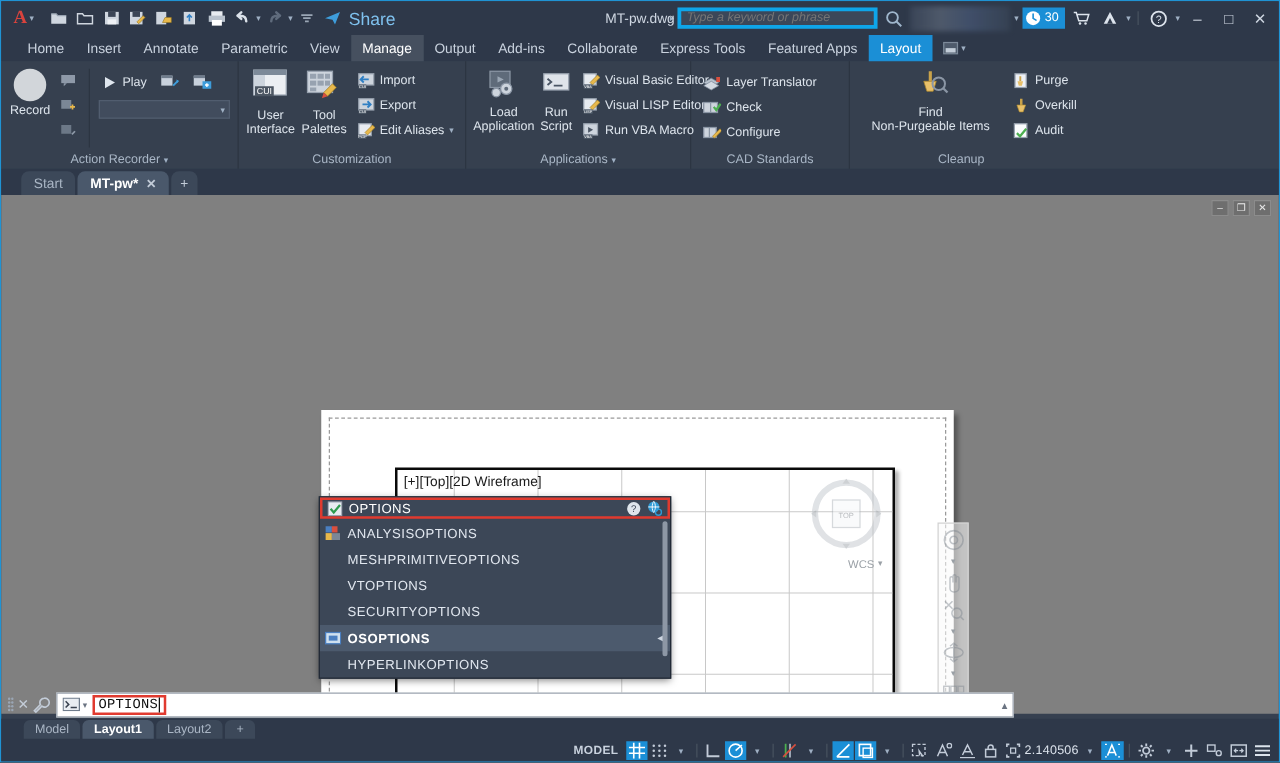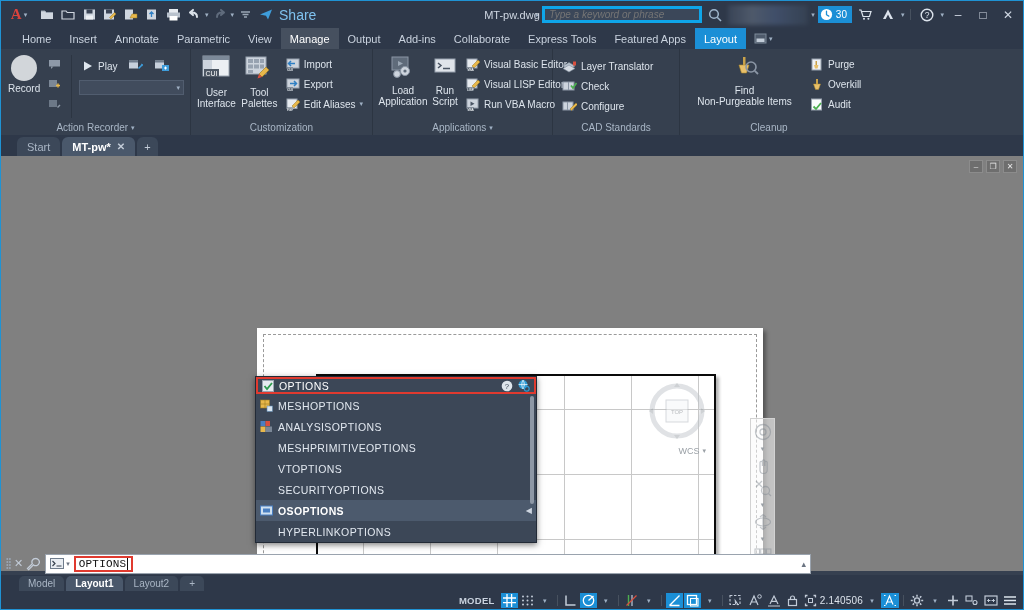--- a/index.html
+++ b/index.html
@@ -629,30 +629,20 @@
         <svg width="13" height="13" viewBox="0 0 14 14">
             <circle cx="6.5" cy="6" r="4.8" fill="#2f9bd6"></circle>
             <path d="M1.7 6h9.6M6.5 1.2c1.8 2 1.8 7.6 0 9.6M6.5 1.2c-1.8 2-1.8 7.6 0 9.6" stroke="#fff" stroke-width=".8" fill="none"></path>
             <circle cx="10.5" cy="10.5" r="2.6" fill="none" stroke="#2f9bd6" stroke-width="1.2"></circle>
           </svg>
       </span>
     </div>
     <div class="ac-list">
       <div class="ac-scroll"></div>
 
-      <div class="ac-item">
-        <span class="ico">
-          <svg width="13" height="13" viewBox="0 0 13 13">
-              <rect x="0.5" y="1" width="9" height="8" fill="#e8b84b" stroke="#9c7a20" stroke-width=".6"></rect>
-              <path d="M.5 5h9M5 1v8" stroke="#9c7a20" stroke-width=".6"></path>
-              <rect x="7" y="7" width="5.5" height="5.5" fill="#d9e6f2" stroke="#5a86ad" stroke-width=".6"></rect>
-            </svg>
-        </span>
-        <span class="t">MESHOPTIONS</span>
-      </div>
 
       <div class="ac-item">
         <span class="ico">
           <svg width="13" height="13" viewBox="0 0 13 13">
               <rect x="0.5" y="1" width="5" height="5" fill="#4a7fc1"></rect>
               <rect x="5.5" y="1" width="4.5" height="5" fill="#d94f3e"></rect>
               <rect x="0.5" y="6.5" width="5" height="5.5" fill="#e8b84b"></rect>
               <rect x="5.5" y="6.5" width="6.5" height="5.5" fill="#7b8796"></rect>
             </svg>
         </span>

